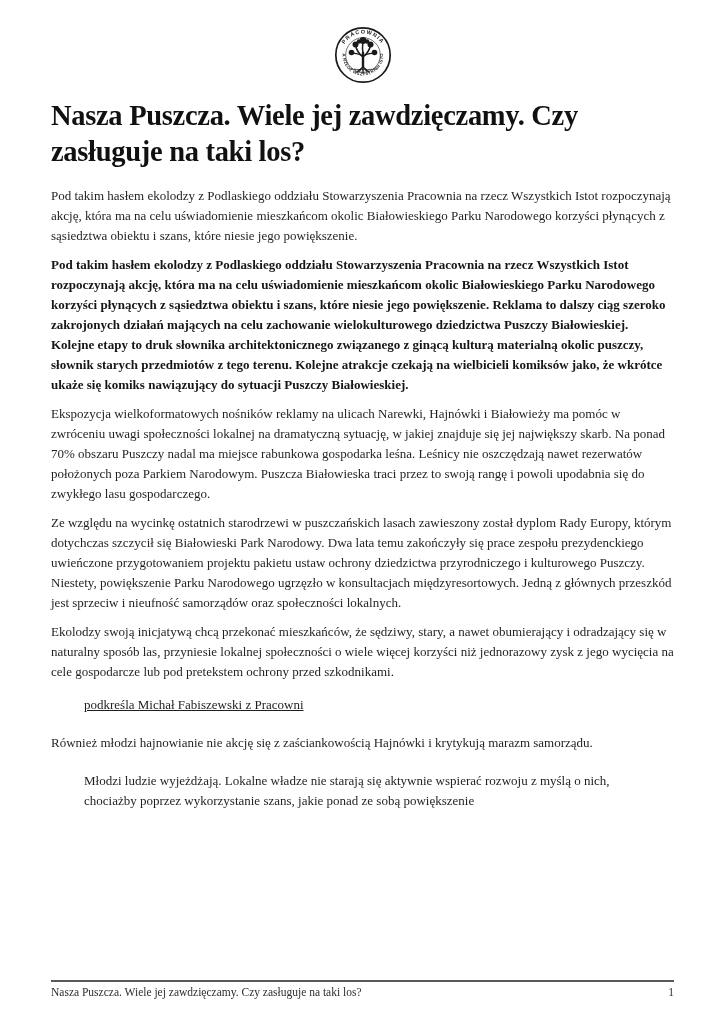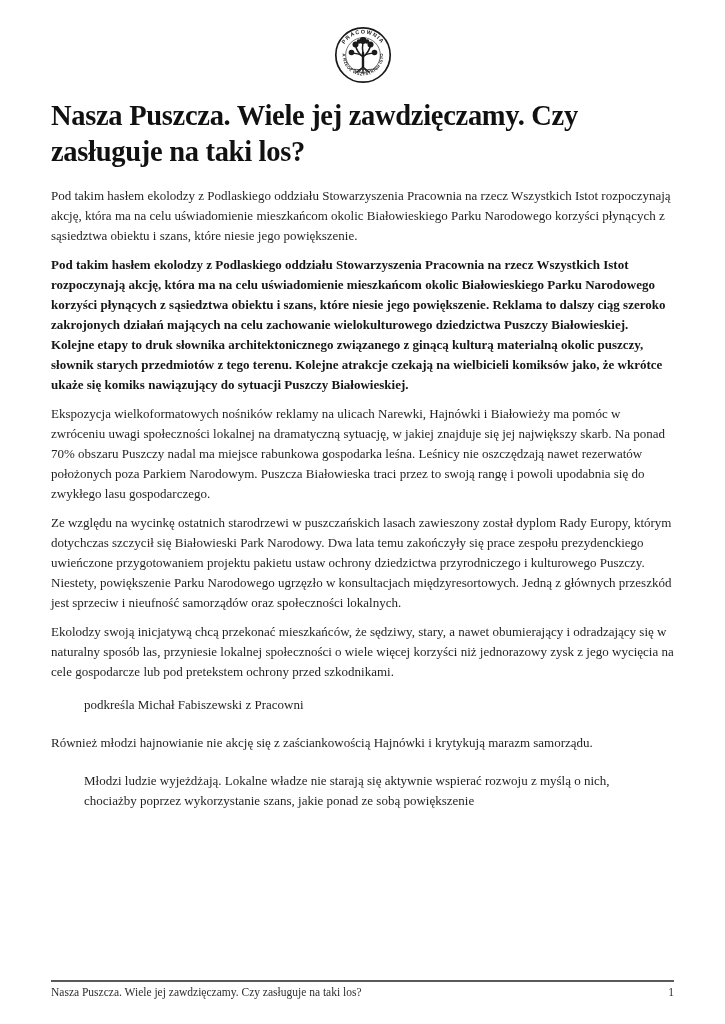--- a/index.html
+++ b/index.html
@@ -26,21 +26,21 @@
   .para{
     font-size:13px;
     line-height:20px;
     margin:0 0 9px 0;
     text-align:left;
   }
   .para.bold{font-weight:700;color:#161616;}
   .quote{
     margin:14px 58px 9px 33px;
   }
-  .quote.attr{margin-top:13px;}
+  .quote.attr{margin-top:13px;text-decoration:underline;}
   .spaced{margin-top:18px;}
   .footer{
     position:absolute;
     left:51px;right:51px;top:980px;
     border-top:2px solid #595959;
     padding-top:3px;
     display:flex;
     justify-content:space-between;
     align-items:flex-start;
     font-size:11.5px;

